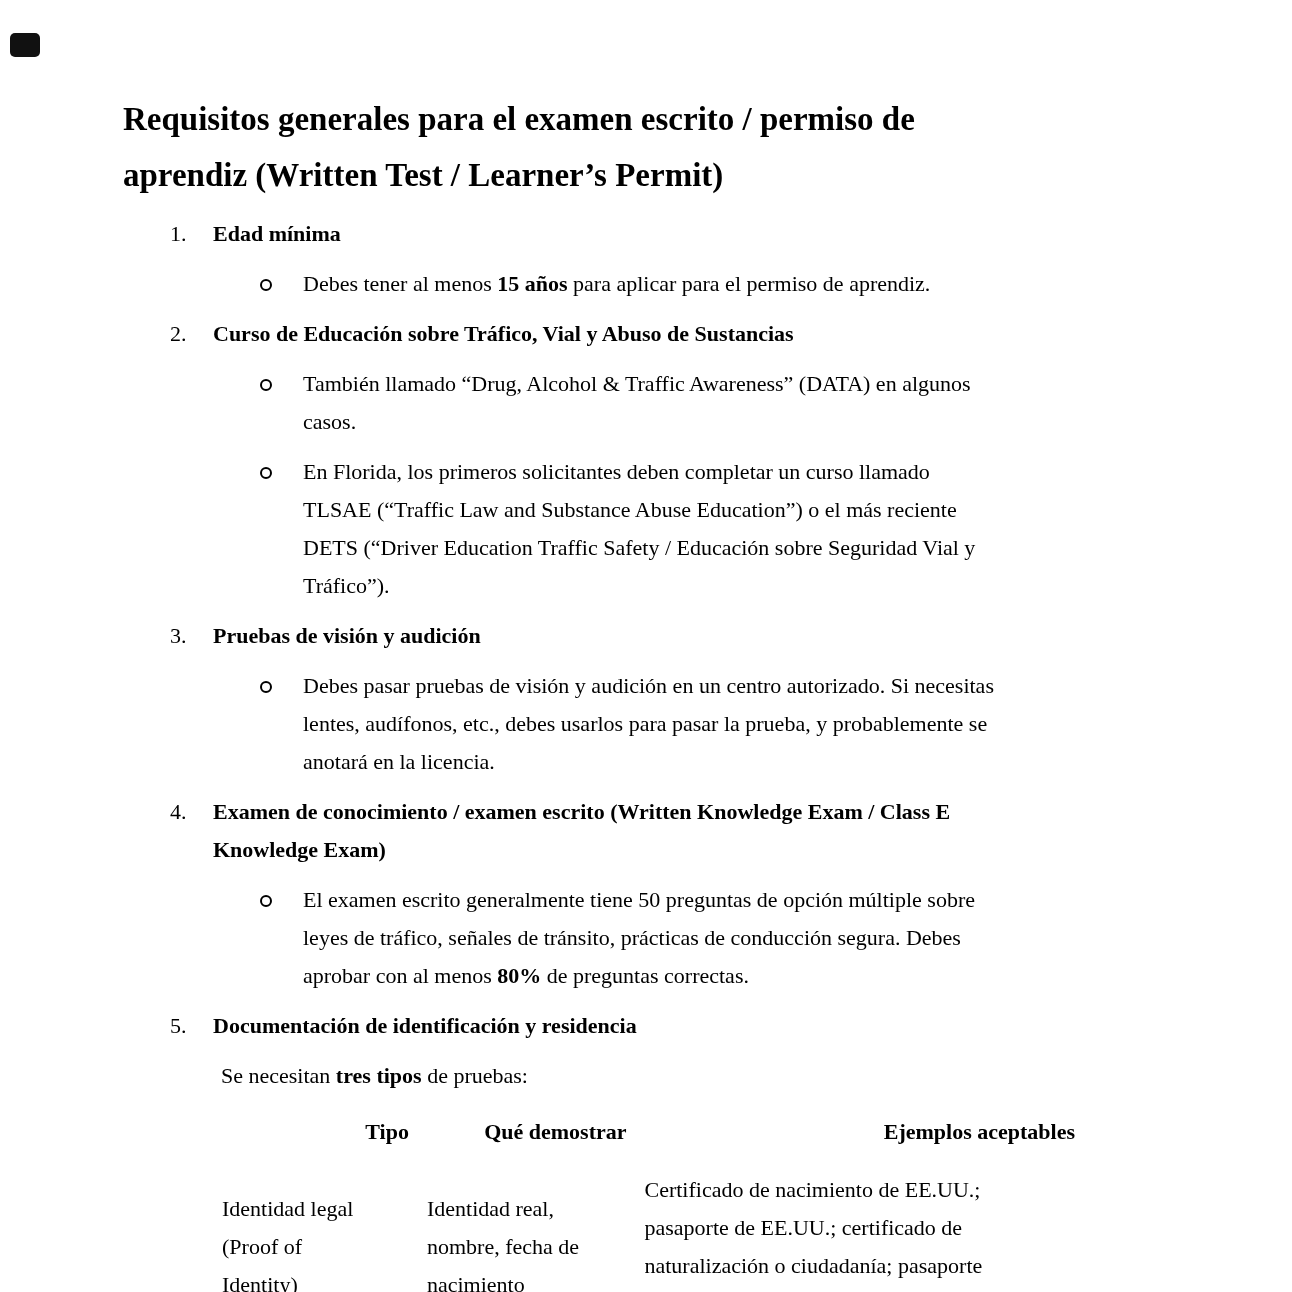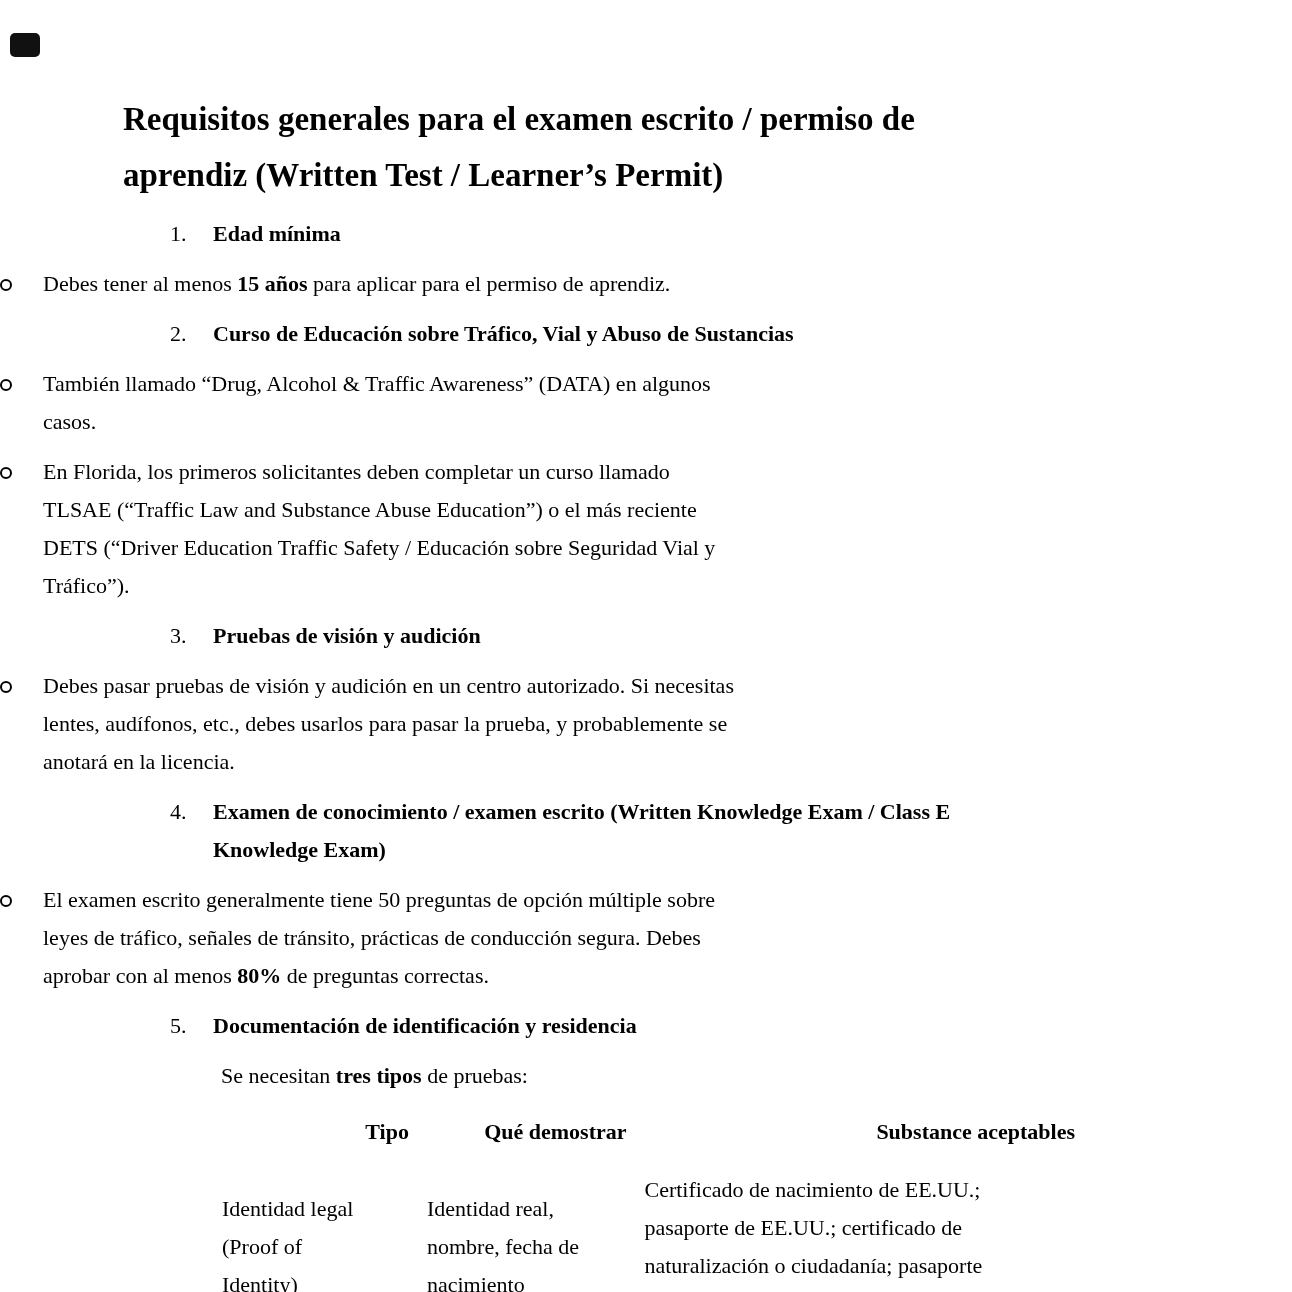--- a/index.html
+++ b/index.html
@@ -38,20 +38,21 @@
   }
   .item-head .num { width: 43px; font-weight: 400; flex: 0 0 43px; }
   .item-head .head {
     font-weight: 700;
     width: 1020px;
     white-space: pre-line;
   }
   .bullet {
     display: flex;
     margin: 12px 0;
+    padding-left: 260px;
     line-height: 38px;
   }
   .bullet .dot {
     width: 43px;
     flex: 0 0 43px;
   }
   .bullet .dot .circle {
     display: inline-block;
     width: 12px;
     height: 12px;
@@ -155,21 +156,21 @@
     <span class="num">5.</span>
     <span class="head">Documentación de identificación y residencia</span>
   </div>
   <div class="para"><span>Se necesitan </span><strong>tres tipos</strong><span> de pruebas:</span></div>
 
   <table class="doc-table">
     <tbody>
       <tr class="hdr">
         <td class="c1">Tipo</td>
         <td class="c2">Qué demostrar</td>
-        <td class="c3">Substance aceptables</td>
+        <td class="c3">Ejemplos aceptables</td>
       </tr>
       <tr class="datarow">
         <td class="c1">Identidad legal
 (Proof of
 Identity)</td>
         <td class="c2">Identidad real,
 nombre, fecha de
 nacimiento</td>
         <td class="c3">Certificado de nacimiento de EE.UU.;
 pasaporte de EE.UU.; certificado de

